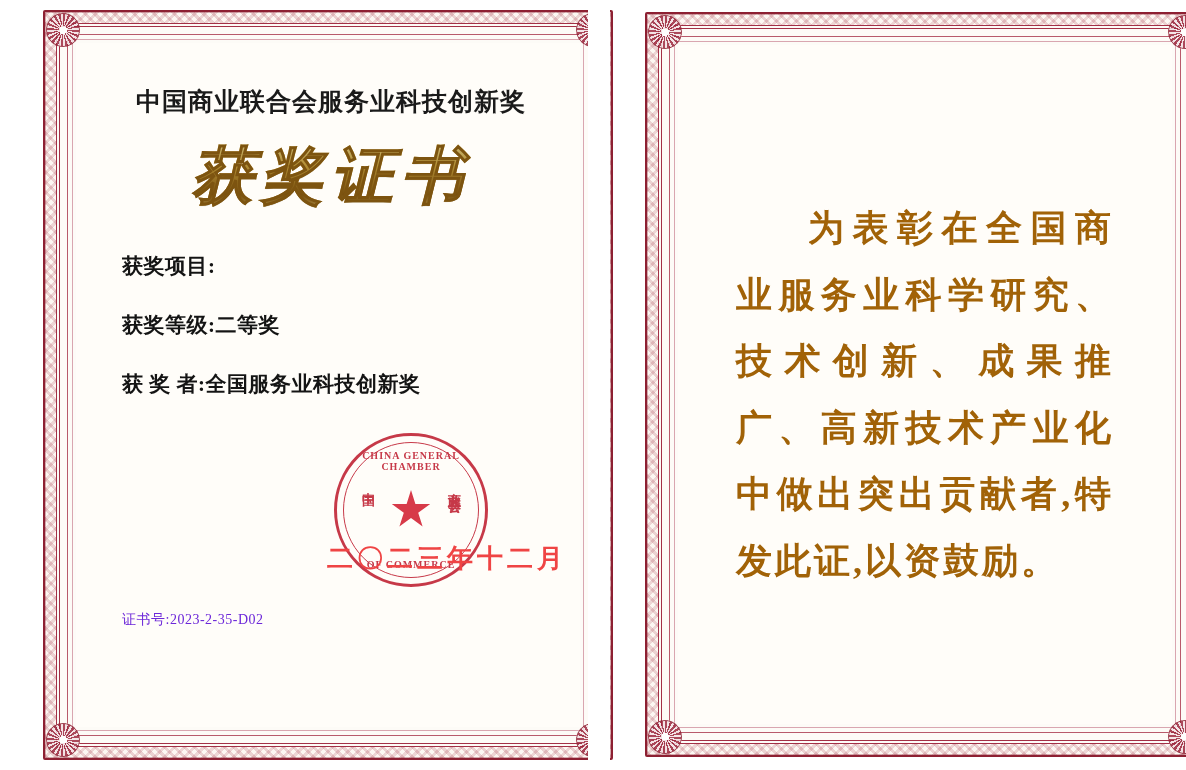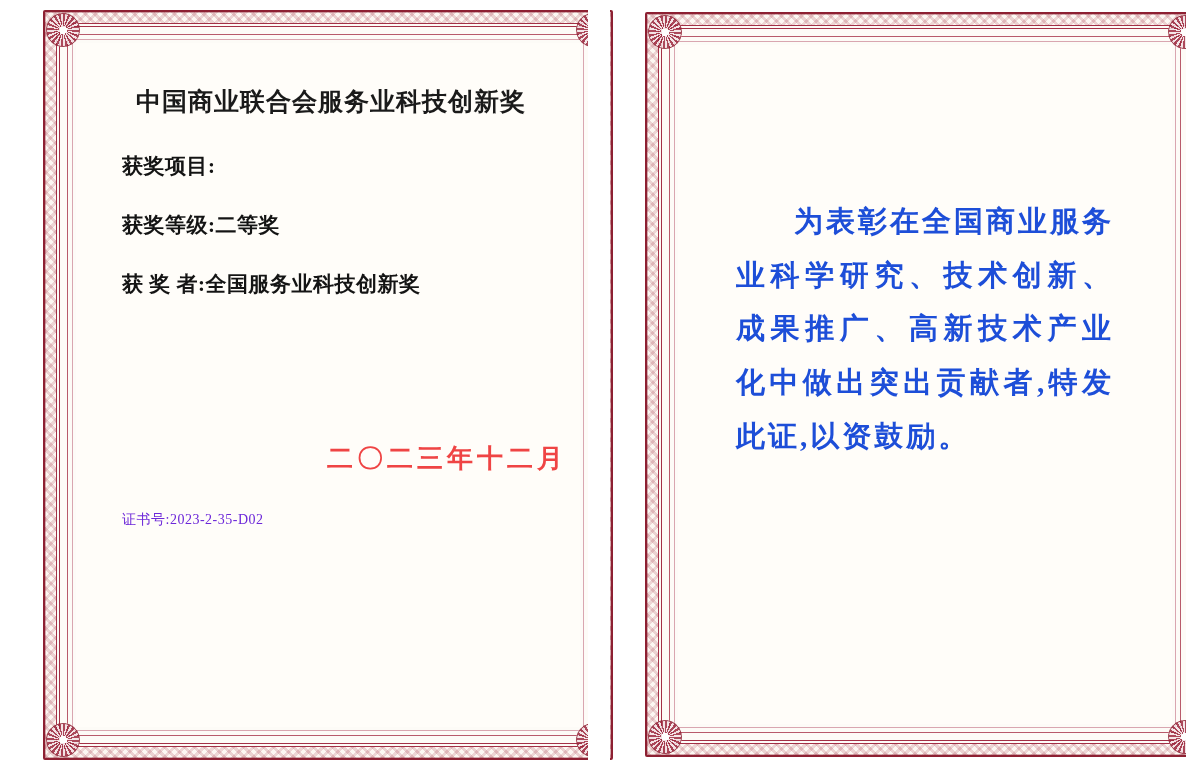--- a/index.html
+++ b/index.html
@@ -233,25 +233,25 @@
   }
 
   
   .right-content {
     position: absolute;
     inset: 33px;
     padding: 150px 58px 40px 58px;
     box-sizing: border-box;
   }
   .citation {
-    font-size: 29px;
+    font-size: 36px;
     font-weight: bold;
     line-height: 1.85;
     letter-spacing: 3px;
-    color: #1d4ed8;
+    color: #a16207;
     text-align: justify;
     text-indent: 2em;
     font-family: "Liberation Serif", "DejaVu Serif", serif;
   }
 
   .gutter {
     position: absolute;
     left: 588px;
     top: 0;
     width: 22px;
@@ -274,40 +274,48 @@
     <div class="rosette tl"></div>
     <div class="rosette tr"></div>
     <div class="rosette bl"></div>
     <div class="rosette br"></div>
 
     <div class="left-content">
 
       <div class="org-title">中国商业联合会服务业科技创新奖</div>
 
 
+      <div class="main-title">获奖证书</div>
 
       <div class="field-list">
 
         <div class="field-row">
           <span class="field-label">获奖项目:</span>
         </div>
 
         <div class="field-row">
           <span class="field-label">获奖等级:</span>
           <span class="field-value">二等奖</span>
         </div>
 
         <div class="field-row">
           <span class="field-label">获 奖 者:</span>
           <span class="field-value">全国服务业科技创新奖</span>
         </div>
 
       </div>
 
       <div class="stamp-area">
+        <div class="seal">
+          <div class="seal-text-top">CHINA GENERAL CHAMBER</div>
+          <div class="seal-cn-left">中国</div>
+          <div class="seal-cn-right">商业联合会</div>
+          <div class="seal-star"></div>
+          <div class="seal-text-bottom">OF COMMERCE</div>
+        </div>
 
         <div class="date-line">二〇二三年十二月</div>
       </div>
 
       <div class="cert-no">
         <span>证书号:</span><span>2023-2-35-D02</span>
       </div>
 
     </div>
   </div>

